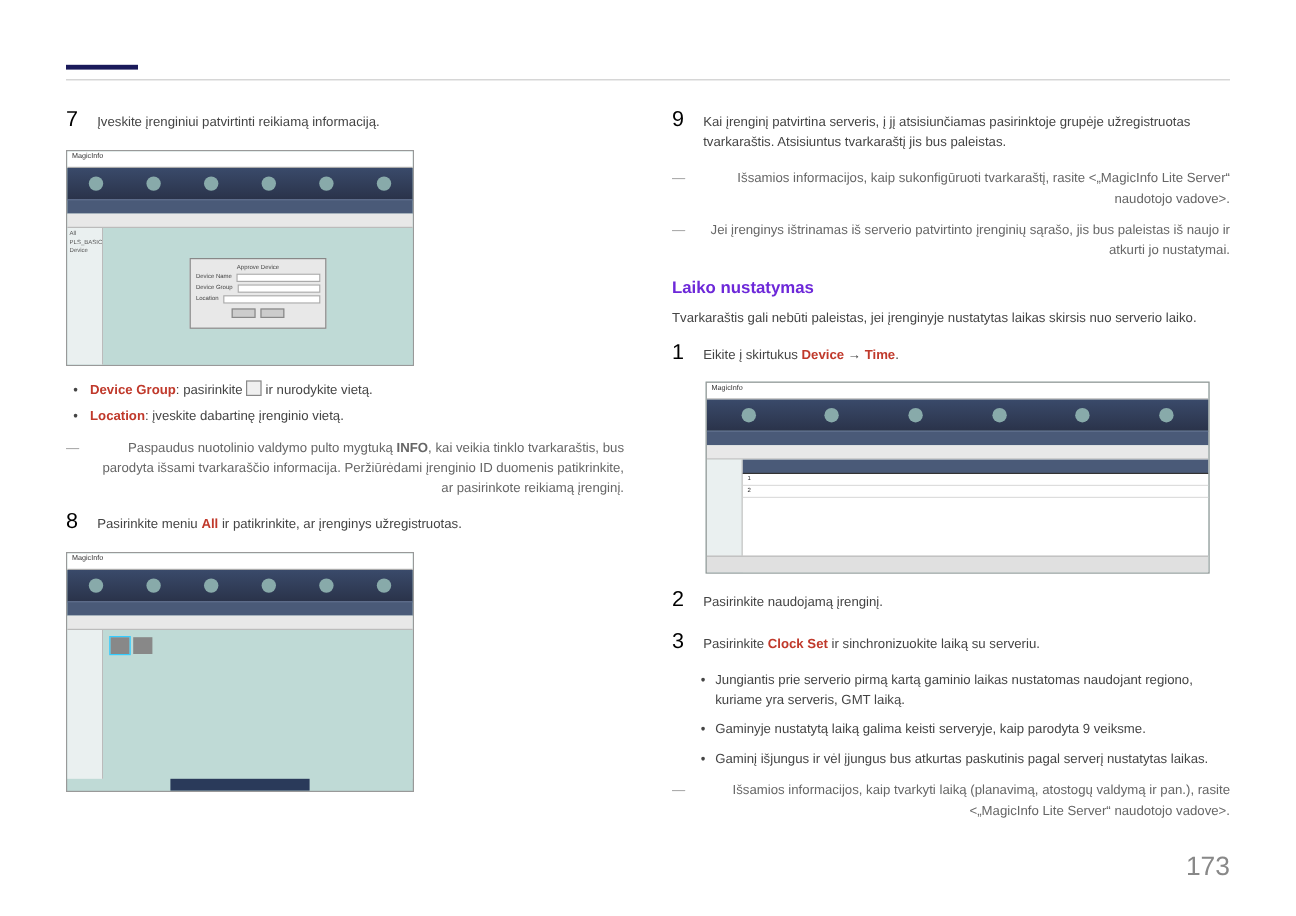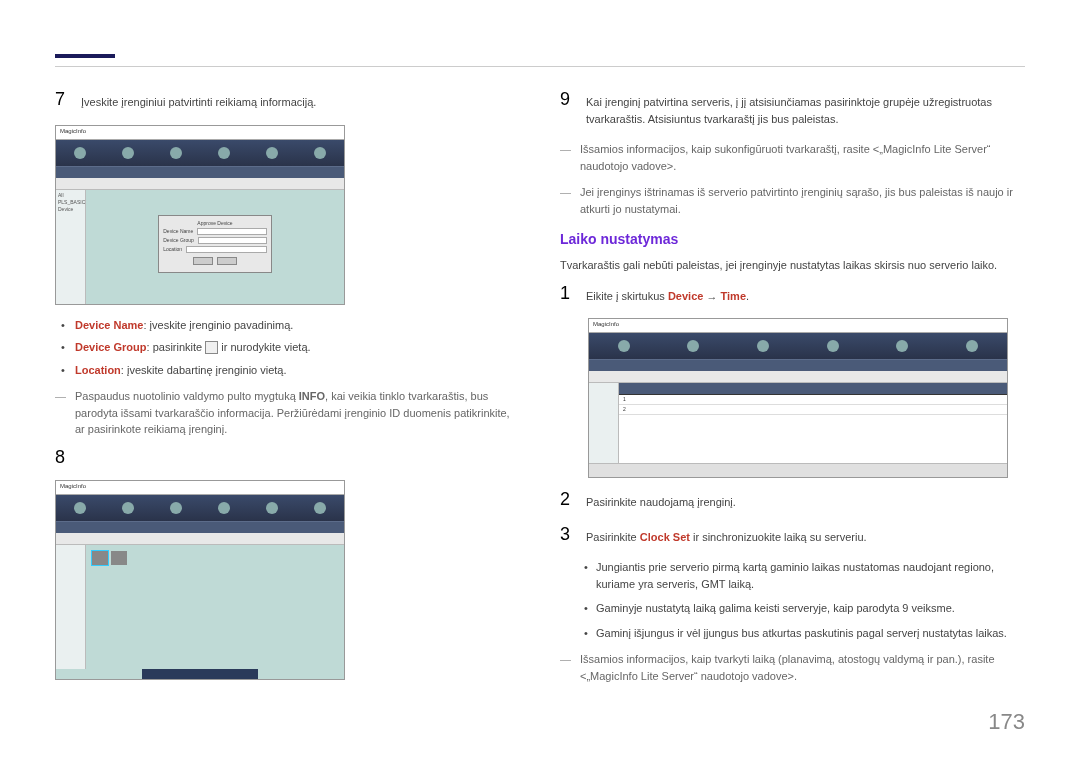--- a/index.html
+++ b/index.html
@@ -220,20 +220,21 @@
     content: "•";
     position: absolute;
     left: 24px;
   }
   .dash {
     position: relative;
     padding-left: 20px;
     margin: 4px 0 10px 0;
     line-height: 1.5;
     color: #666;
+    text-align: right;
   }
   .dash::before {
     content: "―";
     position: absolute;
     left: 0;
     color: #999;
   }
   .red { color: #c0392b; font-weight: bold; }
   .bold { font-weight: bold; }
   .icon-box {
@@ -310,36 +311,36 @@
               <span class="dbtn"></span>
               <span class="dbtn"></span>
             </div>
           </div>
         </div>
       </div>
     </div>
 
     <ul class="bullets">
       <li>
-        <span class="red">Device Name</span><span>: įveskite įrenginio pavadinimą.</span>
-      </li>
-      <li>
         <span class="red">Device Group</span><span>: pasirinkite </span><span class="icon-box"></span><span> ir nurodykite vietą.</span>
       </li>
       <li>
         <span class="red">Location</span><span>: įveskite dabartinę įrenginio vietą.</span>
       </li>
     </ul>
 
     <div class="dash">
       <span>Paspaudus nuotolinio valdymo pulto mygtuką </span><span class="bold">INFO</span><span>, kai veikia tinklo tvarkaraštis, bus parodyta išsami tvarkaraščio informacija. Peržiūrėdami įrenginio ID duomenis patikrinkite, ar pasirinkote reikiamą įrenginį.</span>
     </div>
 
     <div class="step">
       <div class="stepnum">8</div>
+      <div class="steptext">
+        <span>Pasirinkite meniu </span><span class="red">All</span><span> ir patikrinkite, ar įrenginys užregistruotas.</span>
+      </div>
     </div>
 
     <div class="screenshot" style="height:200px">
       <div class="ss-top">MagicInfo</div>
       <div class="ss-bar">
         <div class="ss-icon"></div>
         <div class="ss-icon"></div>
         <div class="ss-icon"></div>
         <div class="ss-icon"></div>
         <div class="ss-icon"></div>

